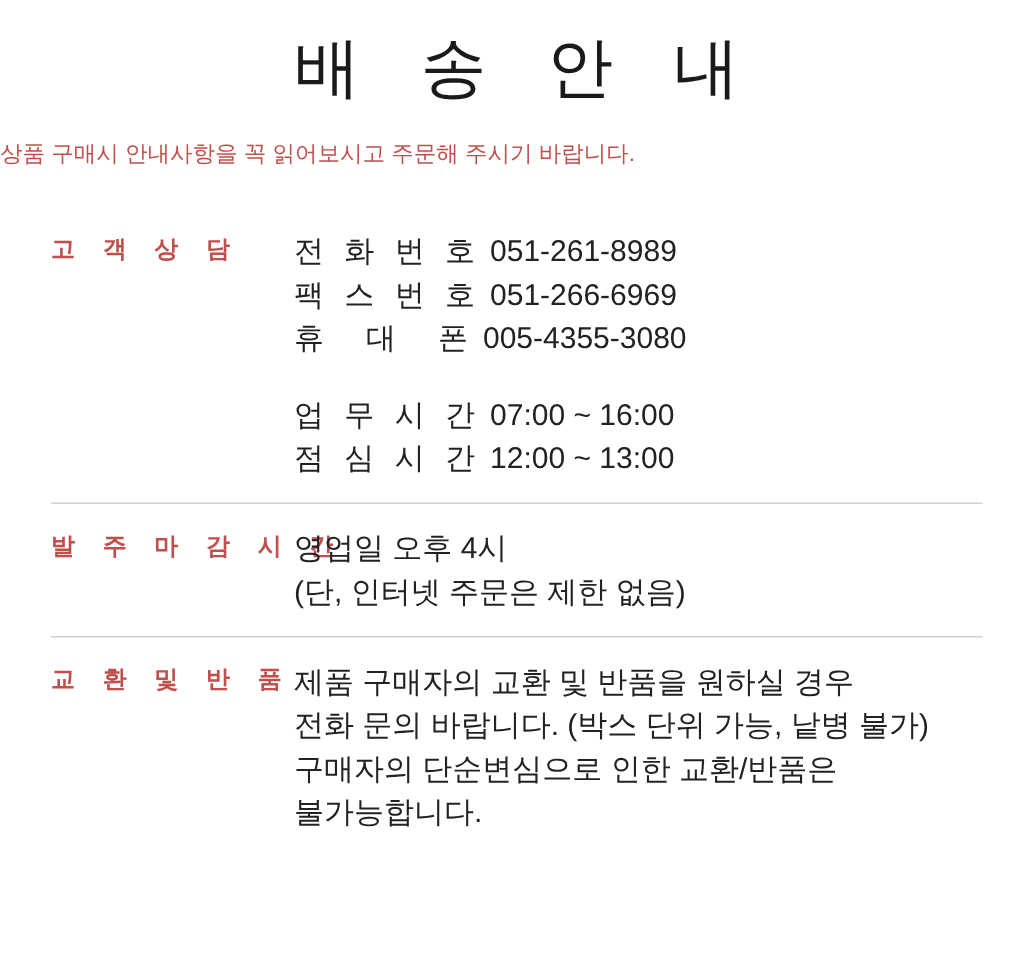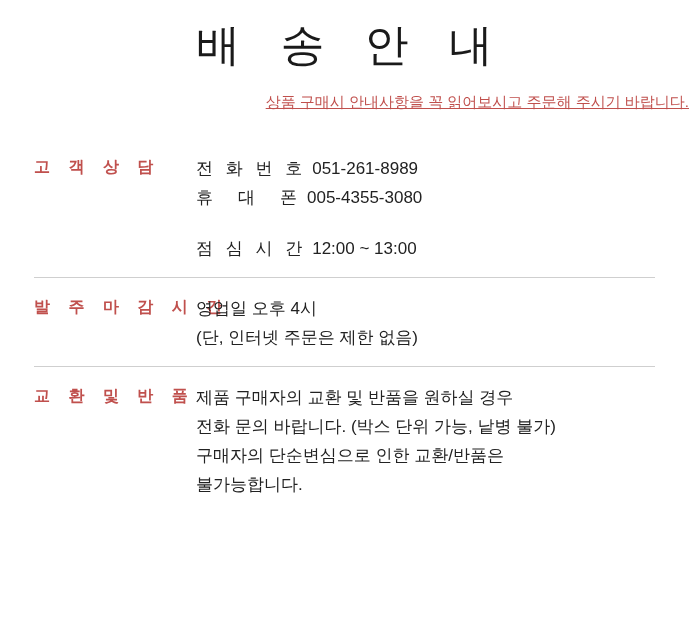--- a/index.html
+++ b/index.html
@@ -26,26 +26,25 @@
     font-size: 44px;
     font-weight: normal;
     letter-spacing: 14px;
     color: #1a1a1a;
     padding-top: 16px;
     margin: 0;
     text-indent: 14px;
   }
 
   .subtitle {
-    text-align: right;
+    text-align: left;
     font-size: 15px;
     color: #c0504d;
     margin-top: 18px;
     letter-spacing: 0px;
-    text-decoration: underline;
   }
 
   .sections {
     margin-top: 42px;
     padding: 0 34px 0 34px;
   }
 
   .section {
     display: flex;
     align-items: flex-start;
@@ -63,21 +62,21 @@
     font-size: 16px;
     font-weight: bold;
     color: #c0504d;
     letter-spacing: 7px;
     line-height: 26px;
     white-space: nowrap;
   }
 
   .sec-body {
     flex: 1 1 auto;
-    font-size: 17px;
+    font-size: 20px;
     line-height: 29px;
     color: #222222;
   }
 
   .row {
     white-space: nowrap;
   }
 
   .row .k {
     letter-spacing: 4px;
@@ -103,23 +102,29 @@
 
   <div class="sections">
 
     <div class="section">
       <div class="sec-label">고 객 상 담</div>
       <div class="sec-body">
         <div class="row">
           <span class="k">전 화 번 호</span><span class="v">051-261-8989</span>
         </div>
         <div class="row">
+          <span class="k">팩 스 번 호</span><span class="v">051-266-6969</span>
+        </div>
+        <div class="row">
           <span class="k">휴　대　폰</span><span class="v">005-4355-3080</span>
         </div>
         <div class="gap"></div>
+        <div class="row">
+          <span class="k">업 무 시 간</span><span class="v">07:00 ~ 16:00</span>
+        </div>
         <div class="row">
           <span class="k">점 심 시 간</span><span class="v">12:00 ~ 13:00</span>
         </div>
       </div>
     </div>
 
     <div class="section divided">
       <div class="sec-label">발 주 마 감 시 간</div>
       <div class="sec-body">
         <div class="plain">영업일 오후 4시</div>

